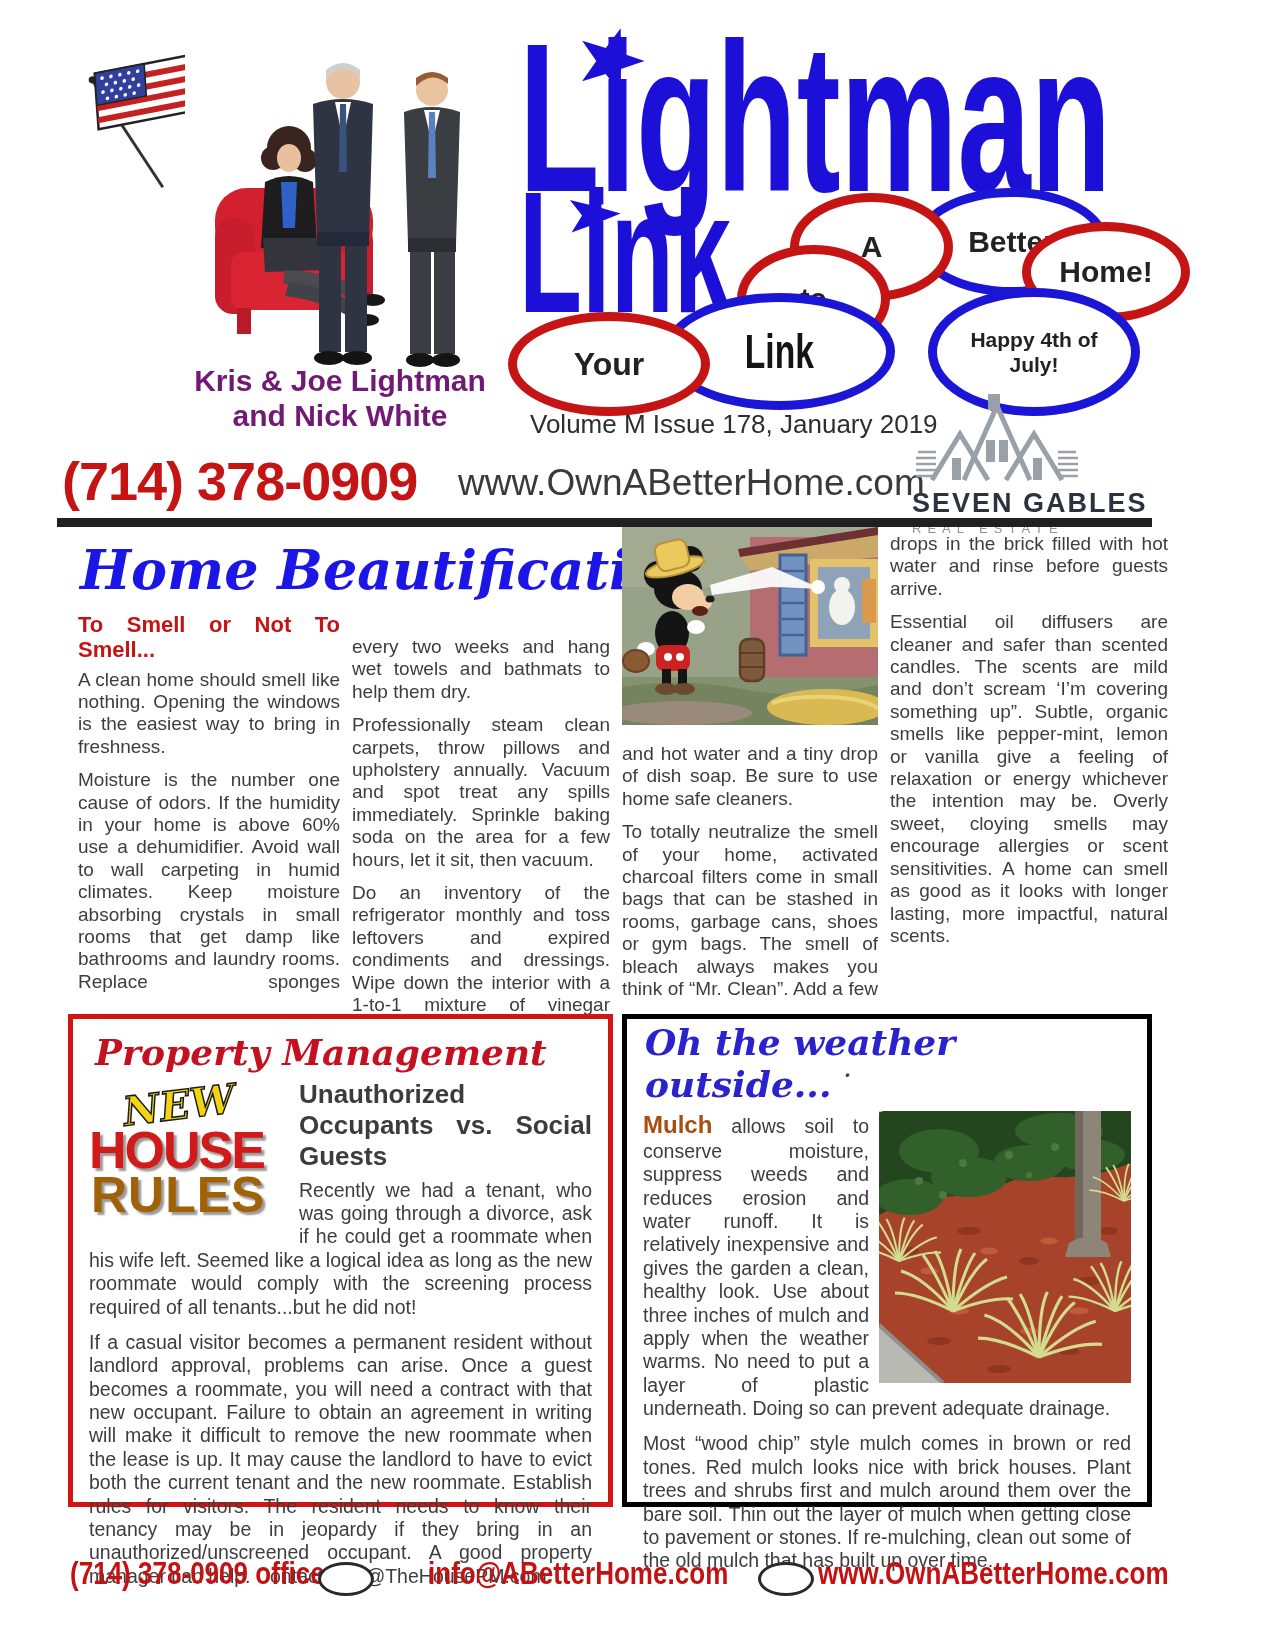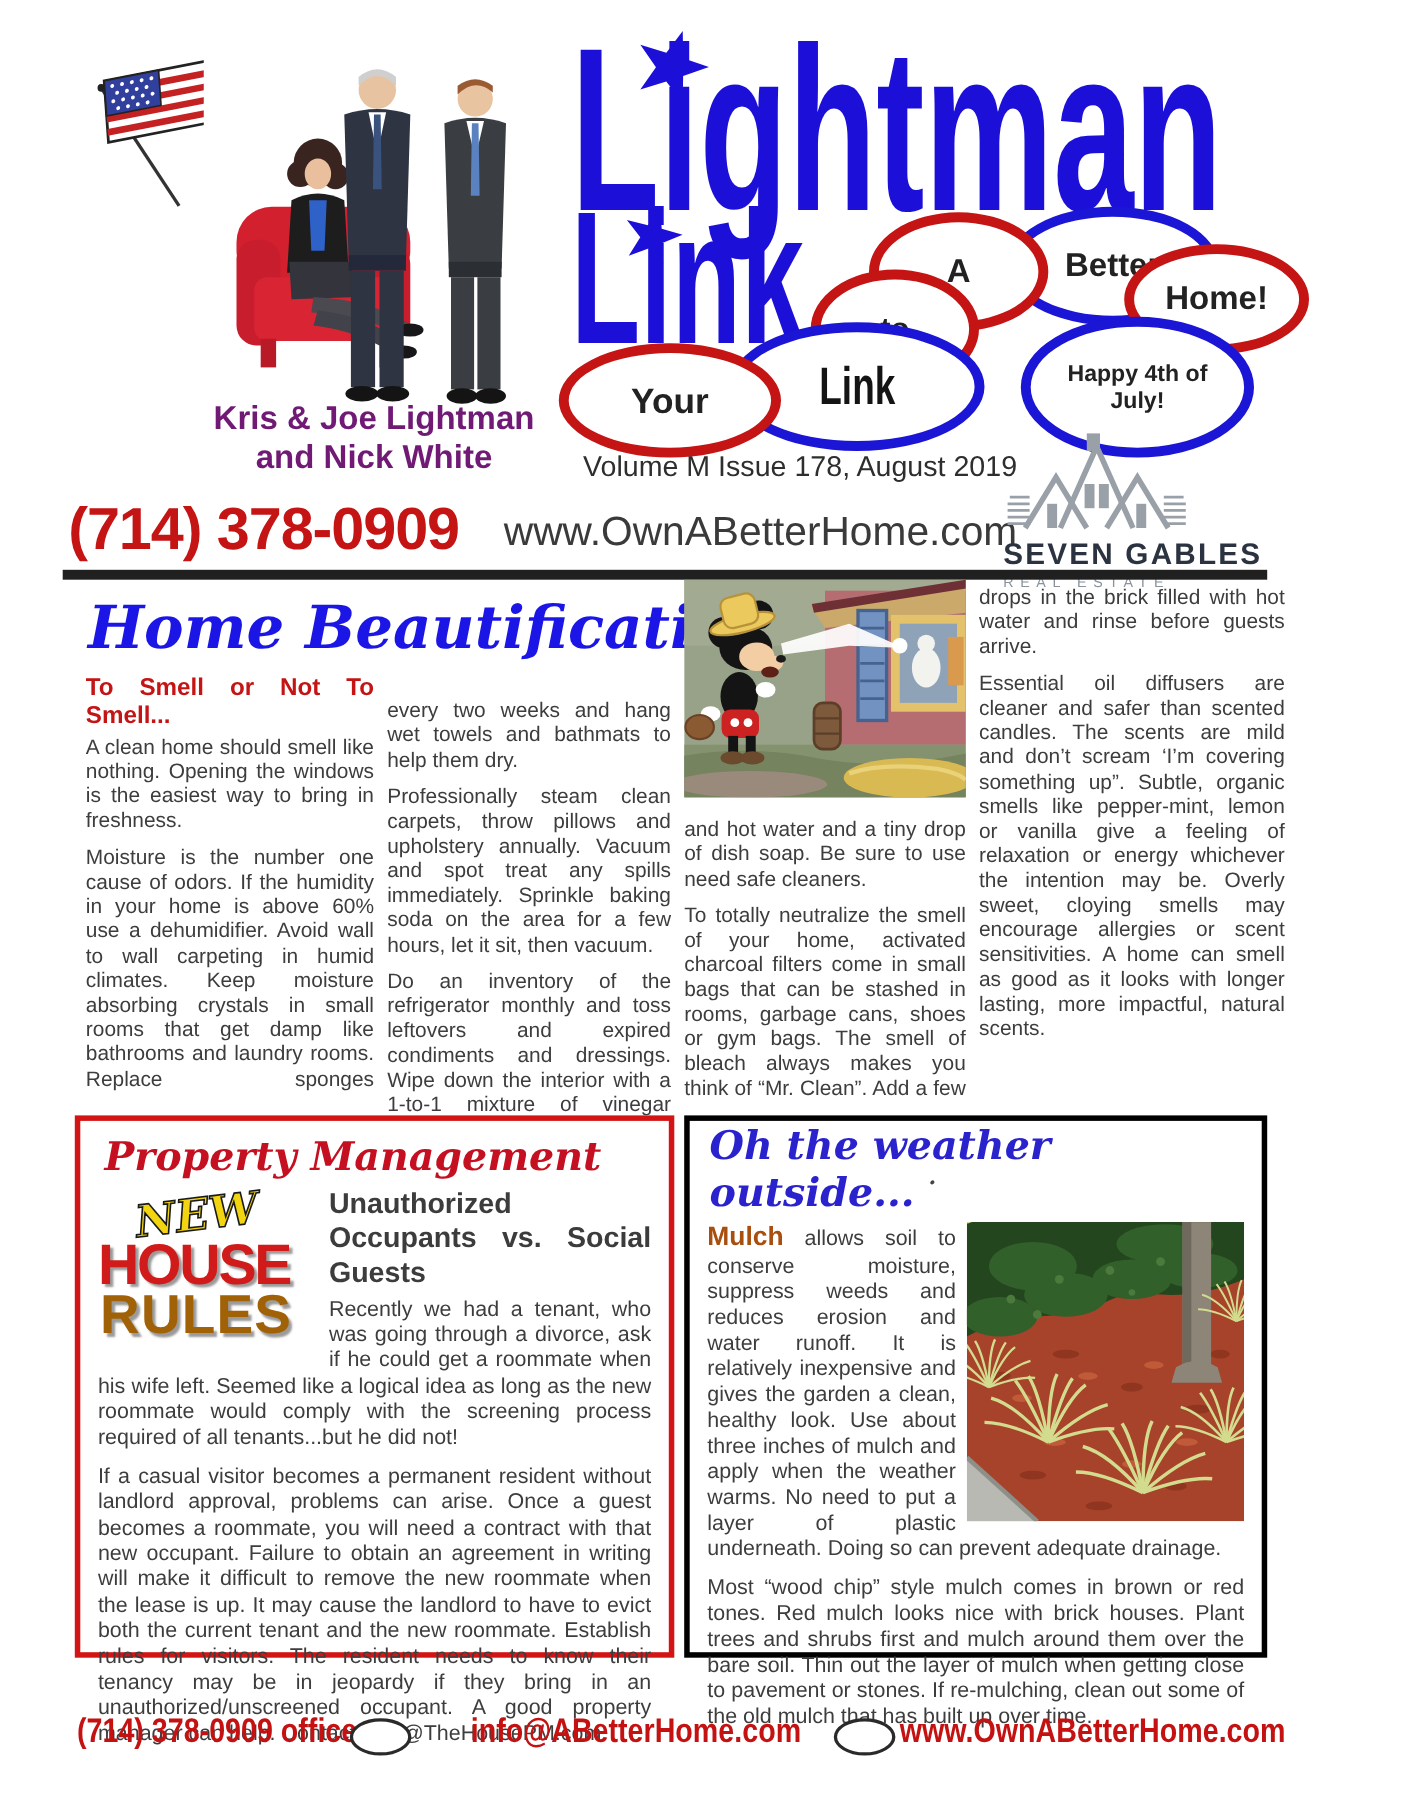--- a/index.html
+++ b/index.html
@@ -170,21 +170,21 @@
   <div class="oval blue" style="left:663px;top:293px;width:214px;height:99px;font-size:48px;">
       <span class="condensed">Link</span>
     </div>
   <div class="oval red" style="left:508px;top:312px;width:184px;height:86px;font-size:32px;">
       <span>Your</span>
     </div>
   <div class="oval blue" style="left:928px;top:288px;width:194px;height:110px;font-size:21px;text-align:center;line-height:1.2;">
       <span style="width:130px;">Happy 4th of July!</span>
     </div>
 
-  <div class="abs issue" style="left:530px;top:409px;">Volume M Issue 178, August 2019</div>
+  <div class="abs issue" style="left:530px;top:409px;">Volume M Issue 178, January 2019</div>
 
   <div class="abs phone-big" style="left:62px;top:450px;">(714) 378-0909</div>
   <div class="abs site-big" style="left:458px;top:462px;">www.OwnABetterHome.com</div>
 
   <div class="abs brand" style="left:912px;top:392px;">
     <svg width="170" height="92" viewBox="0 0 170 92">
       <g stroke="#99a0a8" stroke-width="5" fill="none">
         <polyline points="20,88 48,42 76,88"></polyline>
         <polyline points="94,88 122,42 150,88"></polyline>
         <polyline points="52,88 85,14 118,88"></polyline>
@@ -282,21 +282,21 @@
       <circle cx="58" cy="130" r="4" fill="#ffffff"></circle>
       <ellipse cx="74" cy="100" rx="9" ry="7" fill="#ffffff"></ellipse>
       <ellipse cx="24" cy="122" rx="9" ry="7" fill="#ffffff"></ellipse>
       <ellipse cx="14" cy="134" rx="13" ry="11" fill="#8a5a33" stroke="#6b4224" stroke-width="2"></ellipse>
       <rect x="40" y="142" width="9" height="16" fill="#141414"></rect>
       <rect x="56" y="142" width="9" height="16" fill="#141414"></rect>
       <ellipse cx="44" cy="162" rx="11" ry="6" fill="#6b4a2e"></ellipse>
       <ellipse cx="62" cy="162" rx="11" ry="6" fill="#6b4a2e"></ellipse>
     </svg>
     <div class="col" style="margin-top:14px;">
-      <p>and hot water and a tiny drop of dish soap. Be sure to use need safe cleaners.</p>
+      <p>and hot water and a tiny drop of dish soap. Be sure to use home safe cleaners.</p>
       <p class="cont">To totally neutralize the smell of your home, activated charcoal filters come in small bags that can be stashed in rooms, garbage cans, shoes or gym bags. The smell of bleach always makes you think of “Mr. Clean”. Add a few</p>
     </div>
   </div>
 
   <div class="abs col" style="left:890px;top:533px;width:278px;">
     <p>drops in the brick filled with hot water and rinse before guests arrive.</p>
     <p>Essential oil diffusers are cleaner and safer than scented candles. The scents are mild and don’t scream ‘I’m covering something up”. Subtle, organic smells like pepper-mint, lemon or vanilla give a feeling of relaxation or energy whichever the intention may be. Overly sweet, cloying smells may encourage allergies or scent sensitivities. A home can smell as good as it looks with longer lasting, more impactful, natural scents.</p>
   </div>
 
   <div class="abs pm-box" style="left:68px;top:1014px;width:545px;height:493px;">

